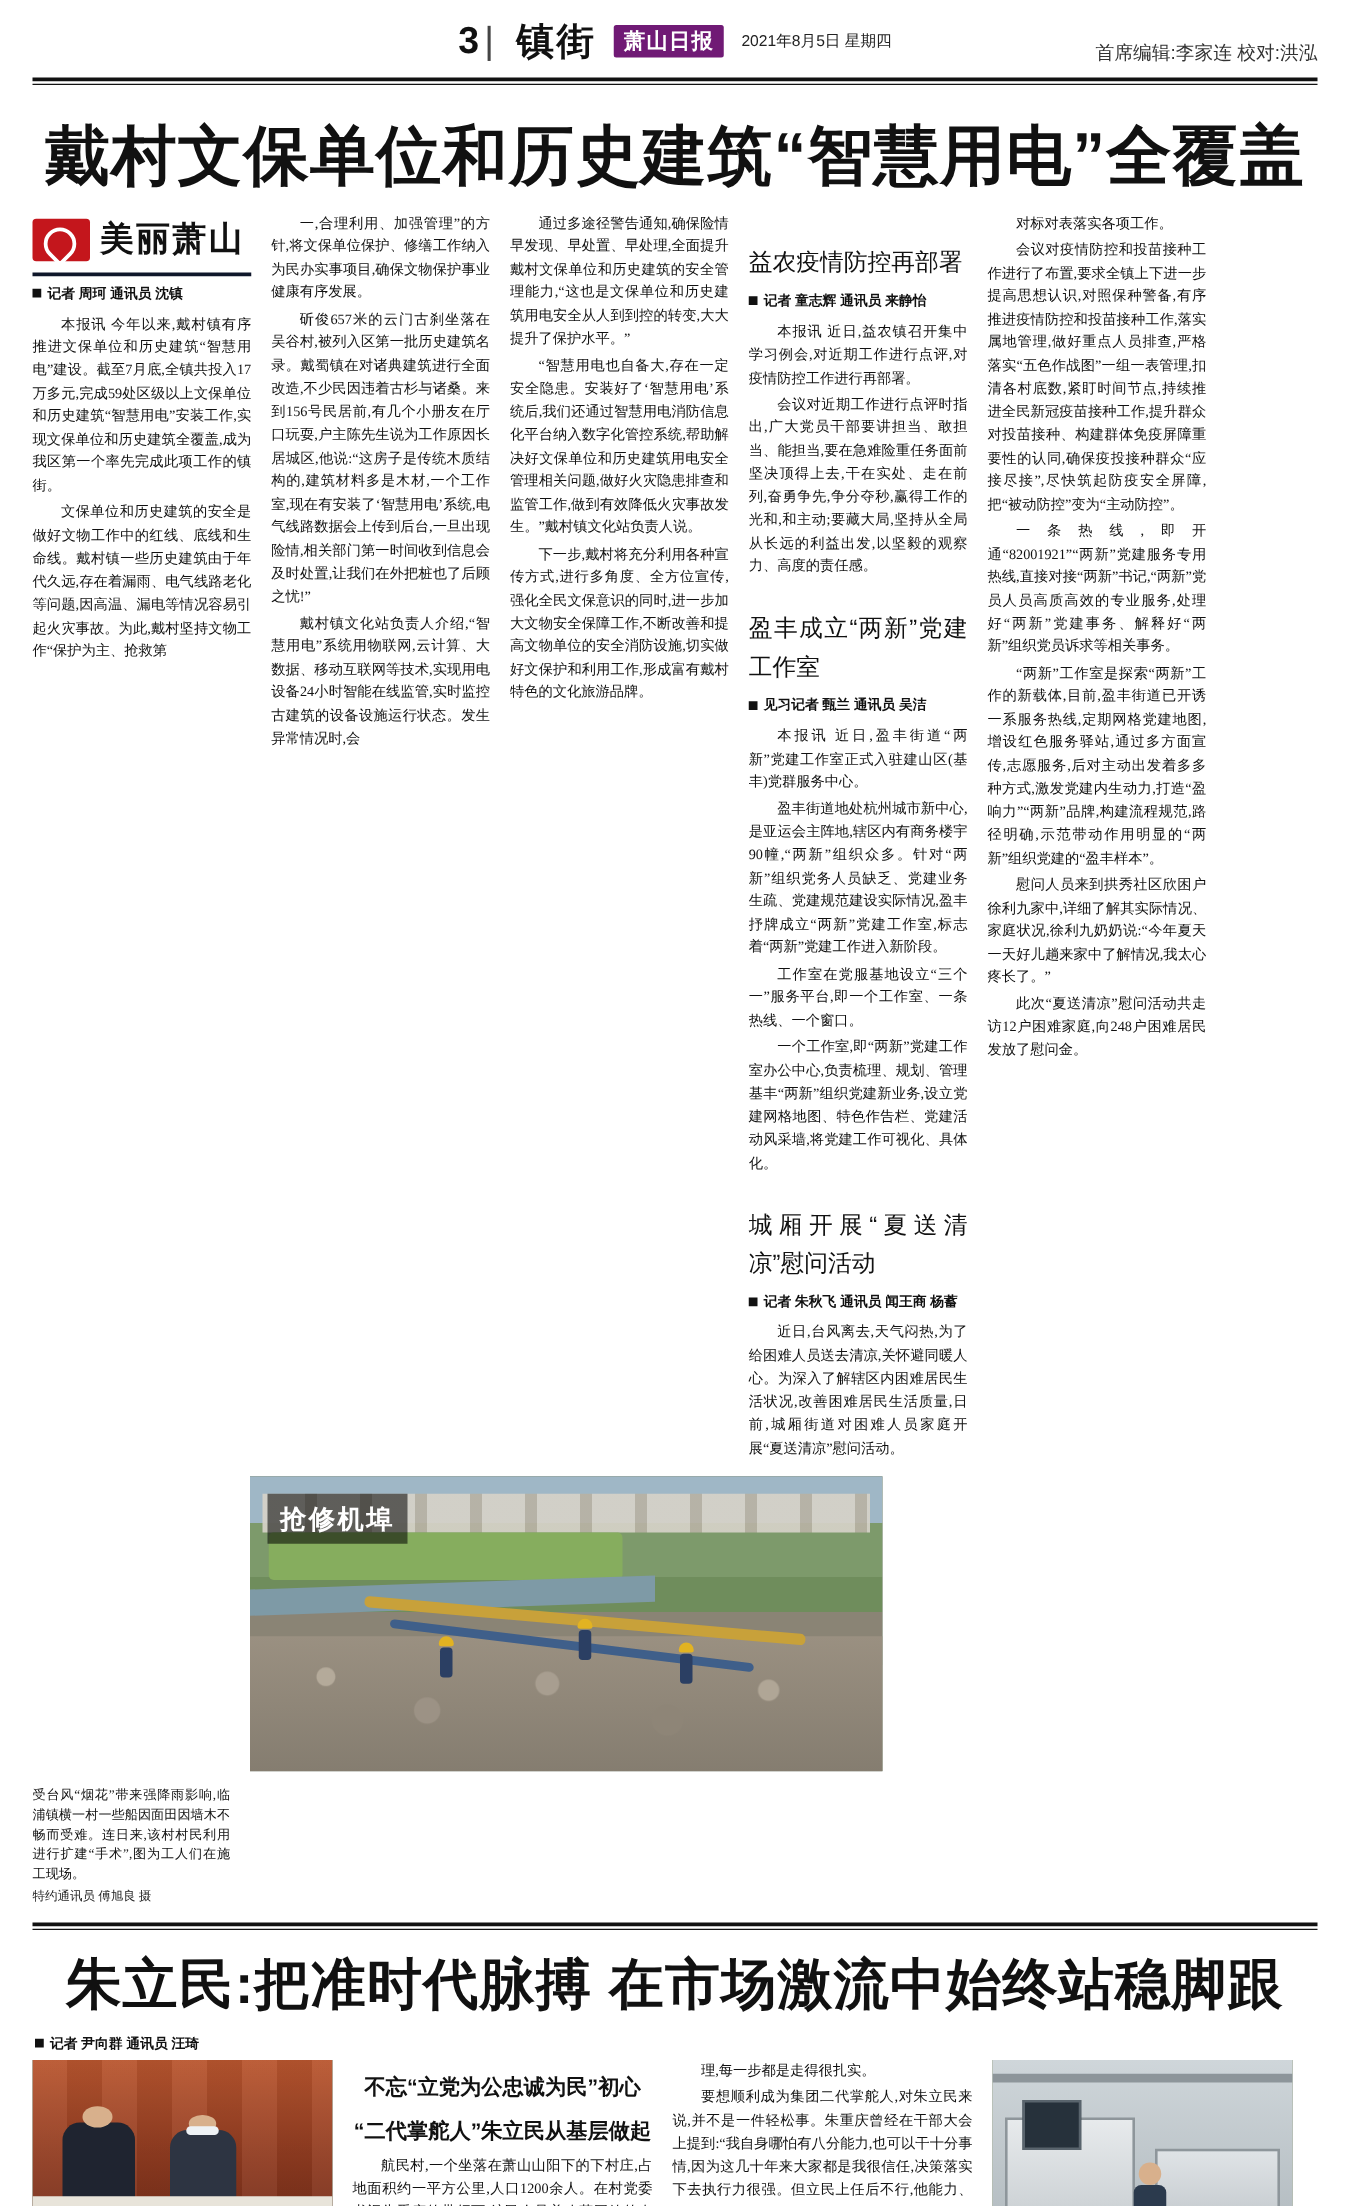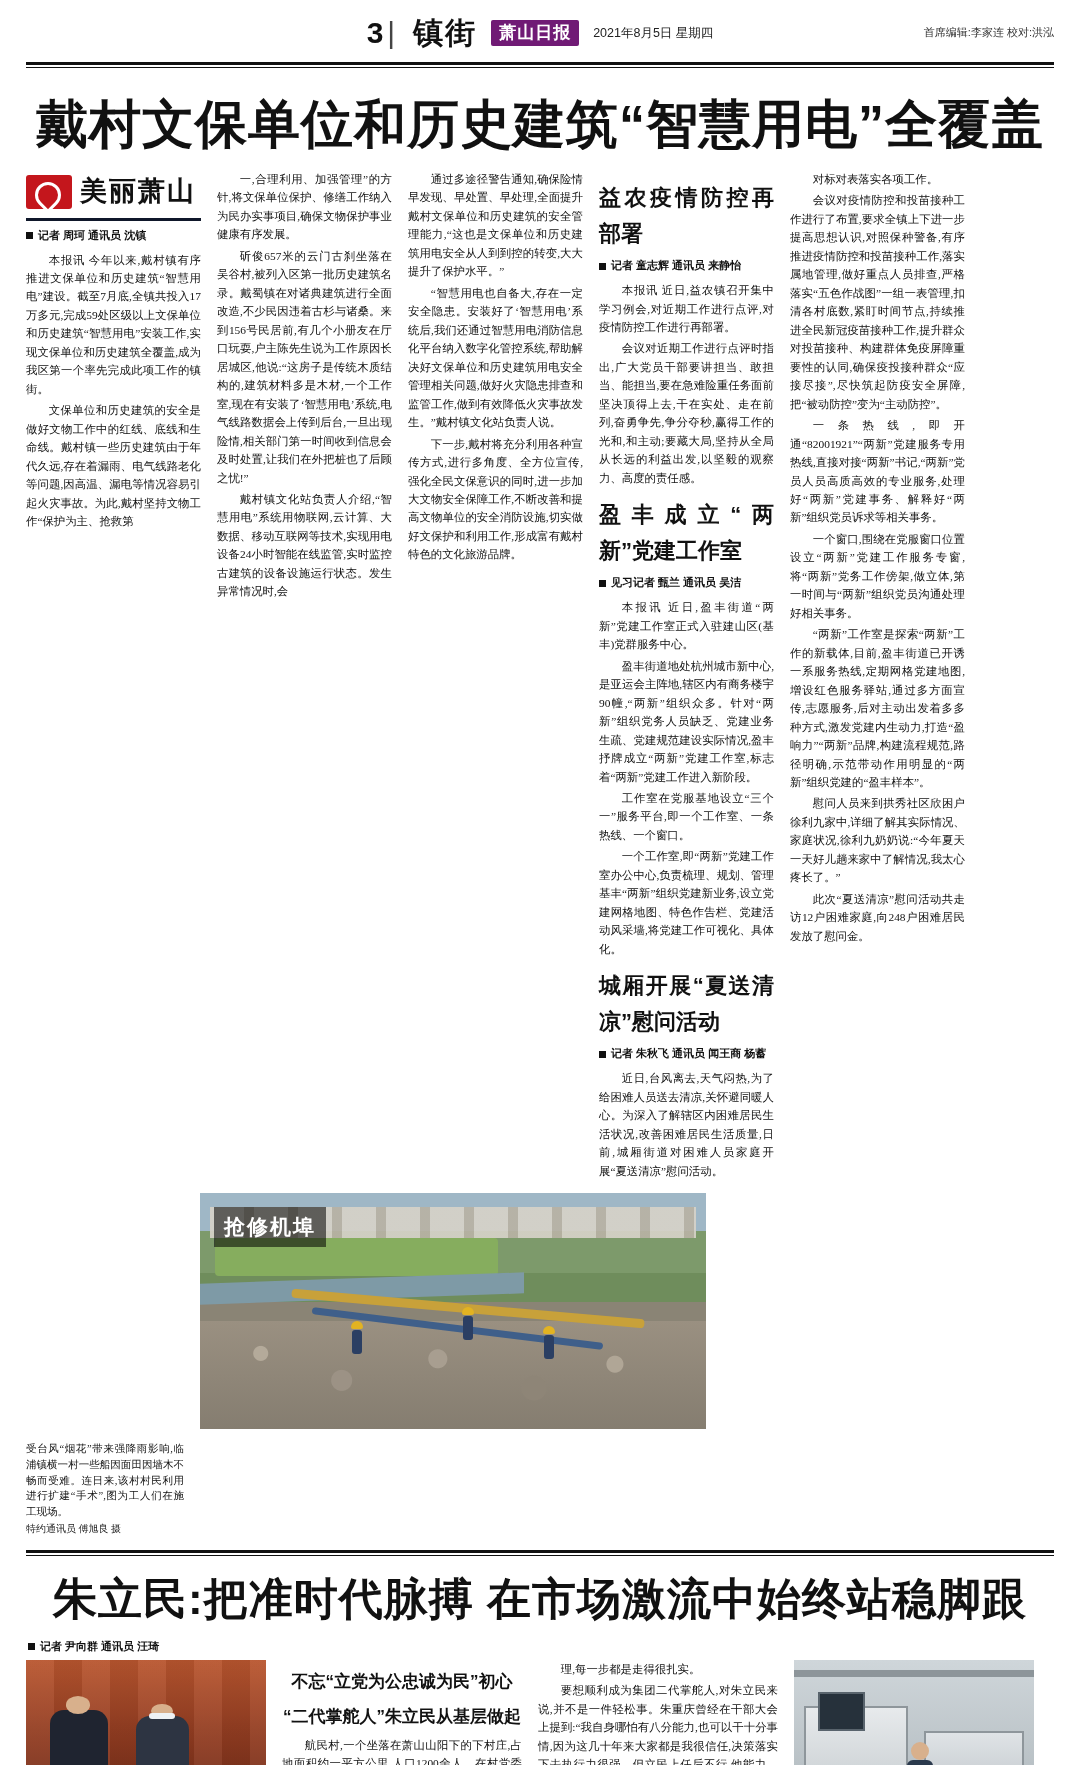--- a/index.html
+++ b/index.html
@@ -6,35 +6,35 @@
   body{width:1080px;height:1765px;font-family:"Liberation Serif","DejaVu Serif",serif;color:#111;}
   .page{width:1080px;height:1765px;position:relative;box-sizing:border-box;padding:0 26px;}
 
   
   .masthead{display:flex;align-items:center;justify-content:center;padding-top:10px;gap:14px;position:relative;height:46px;}
   .pagenum{font-size:30px;font-weight:bold;font-family:"Liberation Sans",sans-serif;}
   .pagenum .sep{font-weight:normal;color:#444;margin:0 4px;}
   .section-name{font-size:30px;font-weight:bold;letter-spacing:2px;}
   .paper-logo{background:#701a75;color:#fff;font-size:17px;font-weight:bold;padding:3px 8px;letter-spacing:1px;line-height:1.15;border-radius:2px;}
   .date-line{font-size:12.5px;color:#222;font-family:"Liberation Sans",sans-serif;}
-  .editor-line{font-size:11px;color:#333;position:absolute;right:0;bottom:16px;font-family:"Liberation Sans",sans-serif;}
+  .editor-line{font-size:15px;color:#333;position:absolute;right:0;bottom:4px;font-family:"Liberation Sans",sans-serif;}
   .rule-thick{border-top:3px solid #111;margin-top:6px;}
   .rule-thin{border-top:1px solid #111;margin-top:2px;}
 
   
   .headline{font-size:52px;font-weight:bold;text-align:center;letter-spacing:1px;margin:22px 0 10px;font-family:"Liberation Sans",sans-serif;}
   .headline2{font-size:44px;font-weight:bold;text-align:center;letter-spacing:1px;margin:14px 0 10px;font-family:"Liberation Sans",sans-serif;}
 
   
   .cols{display:flex;gap:16px;}
   .col{font-size:11.4px;line-height:1.62;text-align:justify;}
   .col p{margin:0 0 3px;text-indent:2em;}
   .byline{font-size:11px;font-weight:bold;margin:4px 0 6px;font-family:"Liberation Sans",sans-serif;}
   .byline .sq{display:inline-block;width:7px;height:7px;background:#111;margin-right:5px;vertical-align:middle;}
-  .subhead{font-size:22px;font-weight:bold;margin:10px 0 6px;font-family:"Liberation Sans",sans-serif;}
+  .subhead{font-size:19px;font-weight:normal;margin:26px 0 6px;font-family:"Liberation Sans",sans-serif;}
   .subhead2{font-size:17px;font-weight:bold;margin:8px 0 5px;text-align:center;font-family:"Liberation Sans",sans-serif;}
 
   
   .beauty-logo{display:flex;align-items:center;gap:8px;border-bottom:3px solid #0f172a;padding-bottom:4px;margin-bottom:6px;}
   .beauty-mark{width:46px;height:34px;background:#c4161c;border-radius:3px;position:relative;}
   .beauty-mark:after{content:"";position:absolute;left:9px;top:7px;width:20px;height:20px;border:3px solid #fff;border-radius:50% 50% 50% 0;transform:rotate(-45deg);}
   .beauty-text{font-size:27px;font-weight:bold;color:#111;font-family:"Liberation Sans",sans-serif;letter-spacing:2px;}
 
   
   .photo{position:relative;overflow:hidden;background:#6b7a63;}
@@ -141,21 +141,20 @@
 
       <div class="subhead">城厢开展“夏送清凉”慰问活动</div>
       <div class="byline"><span class="sq"></span><span>记者 朱秋飞 通讯员 闻王商 杨蓄</span></div>
       <p>近日,台风离去,天气闷热,为了给困难人员送去清凉,关怀避同暖人心。为深入了解辖区内困难居民生活状况,改善困难居民生活质量,日前,城厢街道对困难人员家庭开展“夏送清凉”慰问活动。</p>
     </div>
 
     <div class="col" style="width:175px">
       <p>对标对表落实各项工作。</p>
       <p>会议对疫情防控和投苗接种工作进行了布置,要求全镇上下进一步提高思想认识,对照保种警备,有序推进疫情防控和投苗接种工作,落实属地管理,做好重点人员排查,严格落实“五色作战图”一组一表管理,扣清各村底数,紧盯时间节点,持续推进全民新冠疫苗接种工作,提升群众对投苗接种、构建群体免疫屏障重要性的认同,确保疫投接种群众“应接尽接”,尽快筑起防疫安全屏障,把“被动防控”变为“主动防控”。</p>
       <p>一条热线,即开通“82001921”“两新”党建服务专用热线,直接对接“两新”书记,“两新”党员人员高质高效的专业服务,处理好“两新”党建事务、解释好“两新”组织党员诉求等相关事务。</p>
-      <p>一个窗口,围绕在党服窗口位置设立“两新”党建工作服务专窗,将“两新”党务工作傍架,做立体,第一时间与“两新”组织党员沟通处理好相关事务。</p>
       <p>“两新”工作室是探索“两新”工作的新载体,目前,盈丰街道已开诱一系服务热线,定期网格党建地图,增设红色服务驿站,通过多方面宣传,志愿服务,后对主动出发着多多种方式,激发党建内生动力,打造“盈响力”“两新”品牌,构建流程规范,路径明确,示范带动作用明显的“两新”组织党建的“盈丰样本”。</p>
       <p>慰问人员来到拱秀社区欣困户徐利九家中,详细了解其实际情况、家庭状况,徐利九奶奶说:“今年夏天一天好儿趟来家中了解情况,我太心疼长了。”</p>
       <p>此次“夏送清凉”慰问活动共走访12户困难家庭,向248户困难居民发放了慰问金。</p>
     </div>
   </div>
 
   <div style="display:flex;gap:16px;margin-top:10px;">
     <div style="width:175px">
       <div class="caption" style="margin-top:248px">受台风“烟花”带来强降雨影响,临浦镇横一村一些船因面田因墙木不畅而受难。连日来,该村村民利用进行扩建“手术”,图为工人们在施工现场。</div>
       <div class="photo-credit">特约通讯员 傅旭良 摄</div>

